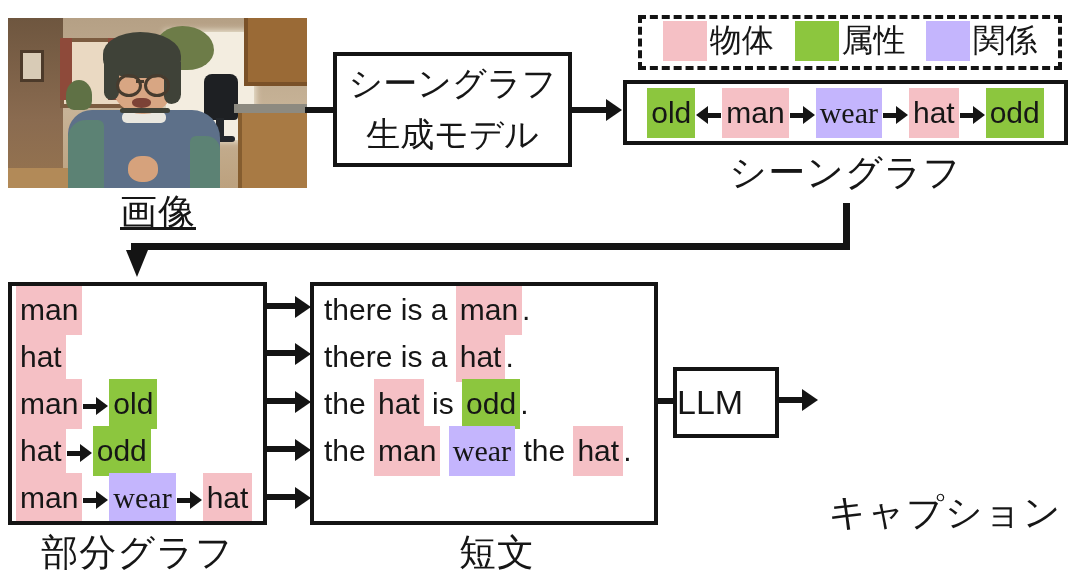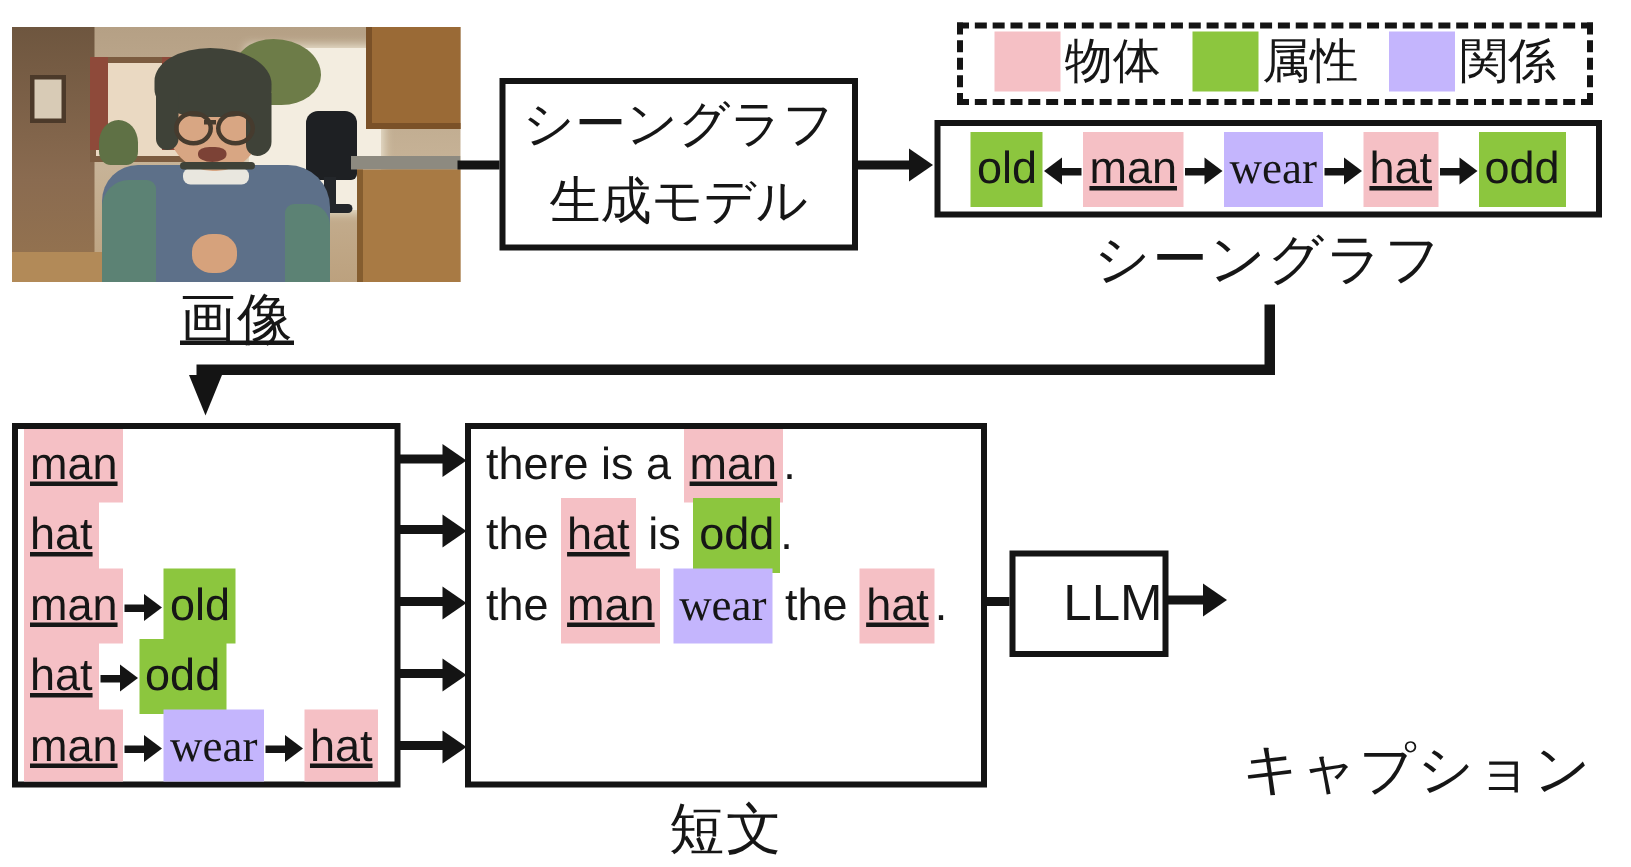--- a/index.html
+++ b/index.html
@@ -2,21 +2,21 @@
 <html><head>
 <meta charset="utf-8">
 <style>
   html,body{margin:0;padding:0;background:#ffffff;}
   #stage{position:relative;width:1087px;height:578px;background:#ffffff;overflow:hidden;
          font-family:"Liberation Sans","DejaVu Sans",sans-serif;color:#161616;}
   .box{position:absolute;border:4px solid #141414;background:#ffffff;box-sizing:border-box;}
   .jp-label{position:absolute;text-align:center;font-size:37px;letter-spacing:1px;color:#161616;}
   
   .hl{padding:8px 4px 9px 4px;}
-  .bg-object{background:#f5c0c5;text-decoration:underline;}
+  .bg-object{background:#f5c0c5;}
   .bg-attribute{background:#8cc63e;}
   .bg-relation{background:#c4b5fd;font-family:Liberation Serif, serif;}
   .sw{width:44px;height:40px;display:inline-block;}
   
   .g-row{height:47px;line-height:47px;font-size:30px;white-space:nowrap;padding-left:4px;}
   .s-row{height:47px;line-height:47px;font-size:30px;white-space:nowrap;padding-left:10px;}
   .sg-row{height:57px;line-height:57px;font-size:30px;white-space:nowrap;text-align:center;}
   
   .arr{display:inline-block;position:relative;width:25px;height:18px;vertical-align:-1px;margin:0 1px;}
   .arr .bar{position:absolute;left:0;top:7px;width:14px;height:5px;background:#141414;}
@@ -109,42 +109,44 @@
   <div class="line" style="left:131px;top:243px;width:719px;height:7px;"></div>
   <div class="head-d" style="left:126px;top:250px;"></div>
 
   <div class="box" style="left:8px;top:282px;width:259px;height:243px;overflow:hidden;">
     <div class="g-row"><span class="hl bg-object">man</span></div>
     <div class="g-row"><span class="hl bg-object">hat</span></div>
     <div class="g-row"><span class="hl bg-object">man</span><span class="arr"><span class="bar"></span><span class="tri"></span></span><span class="hl bg-attribute">old</span></div>
     <div class="g-row"><span class="hl bg-object">hat</span><span class="arr"><span class="bar"></span><span class="tri"></span></span><span class="hl bg-attribute">odd</span></div>
     <div class="g-row"><span class="hl bg-object">man</span><span class="arr"><span class="bar"></span><span class="tri"></span></span><span class="hl bg-relation">wear</span><span class="arr"><span class="bar"></span><span class="tri"></span></span><span class="hl bg-object">hat</span></div>
   </div>
+  <div class="jp-label" style="left:8px;top:528px;width:259px;">部分グラフ</div>
 
   <div class="line" style="left:266px;top:303px;width:31px;height:6px;"></div>
     <div class="head-r" style="left:295px;top:296px;"></div>
   <div class="line" style="left:266px;top:350px;width:31px;height:6px;"></div>
     <div class="head-r" style="left:295px;top:343px;"></div>
   <div class="line" style="left:266px;top:398px;width:31px;height:6px;"></div>
     <div class="head-r" style="left:295px;top:391px;"></div>
   <div class="line" style="left:266px;top:446px;width:31px;height:6px;"></div>
     <div class="head-r" style="left:295px;top:439px;"></div>
   <div class="line" style="left:266px;top:494px;width:31px;height:6px;"></div>
     <div class="head-r" style="left:295px;top:487px;"></div>
 
   <div class="box" style="left:310px;top:282px;width:348px;height:243px;overflow:hidden;">
     <div class="s-row"><span>there is a </span><span class="hl bg-object">man</span><span>.</span></div>
+    <div class="s-row"><span>there is a </span><span class="hl bg-object">hat</span><span>.</span></div>
     <div class="s-row"><span>the </span><span class="hl bg-object">hat</span><span> is </span><span class="hl bg-attribute">odd</span><span>.</span></div>
     <div class="s-row"><span>the </span><span class="hl bg-object">man</span><span> </span><span class="hl bg-relation">wear</span><span> the </span><span class="hl bg-object">hat</span><span>.</span></div>
   </div>
-  <div class="jp-label" style="left:310px;top:528px;width:348px;">短文</div>
+  <div class="jp-label" style="left:323px;top:528px;width:348px;">短文</div>
 
   <div class="line" style="left:655px;top:398px;width:20px;height:6px;"></div>
 
-  <div class="box" style="left:673px;top:367px;width:106px;height:71px;text-align:right;font-size:34px;line-height:63px;">
+  <div class="box" style="left:673px;top:367px;width:106px;height:71px;text-align:left;font-size:34px;line-height:63px;">
     <span>LLM</span>
   </div>
 
   <div class="line" style="left:777px;top:397px;width:27px;height:6px;"></div>
   <div class="head-r" style="left:802px;top:389px;"></div>
 
   <div class="jp-label" style="left:818px;top:476px;width:254px;margin-top:12px;">キャプション</div>
 
 </div>
 

